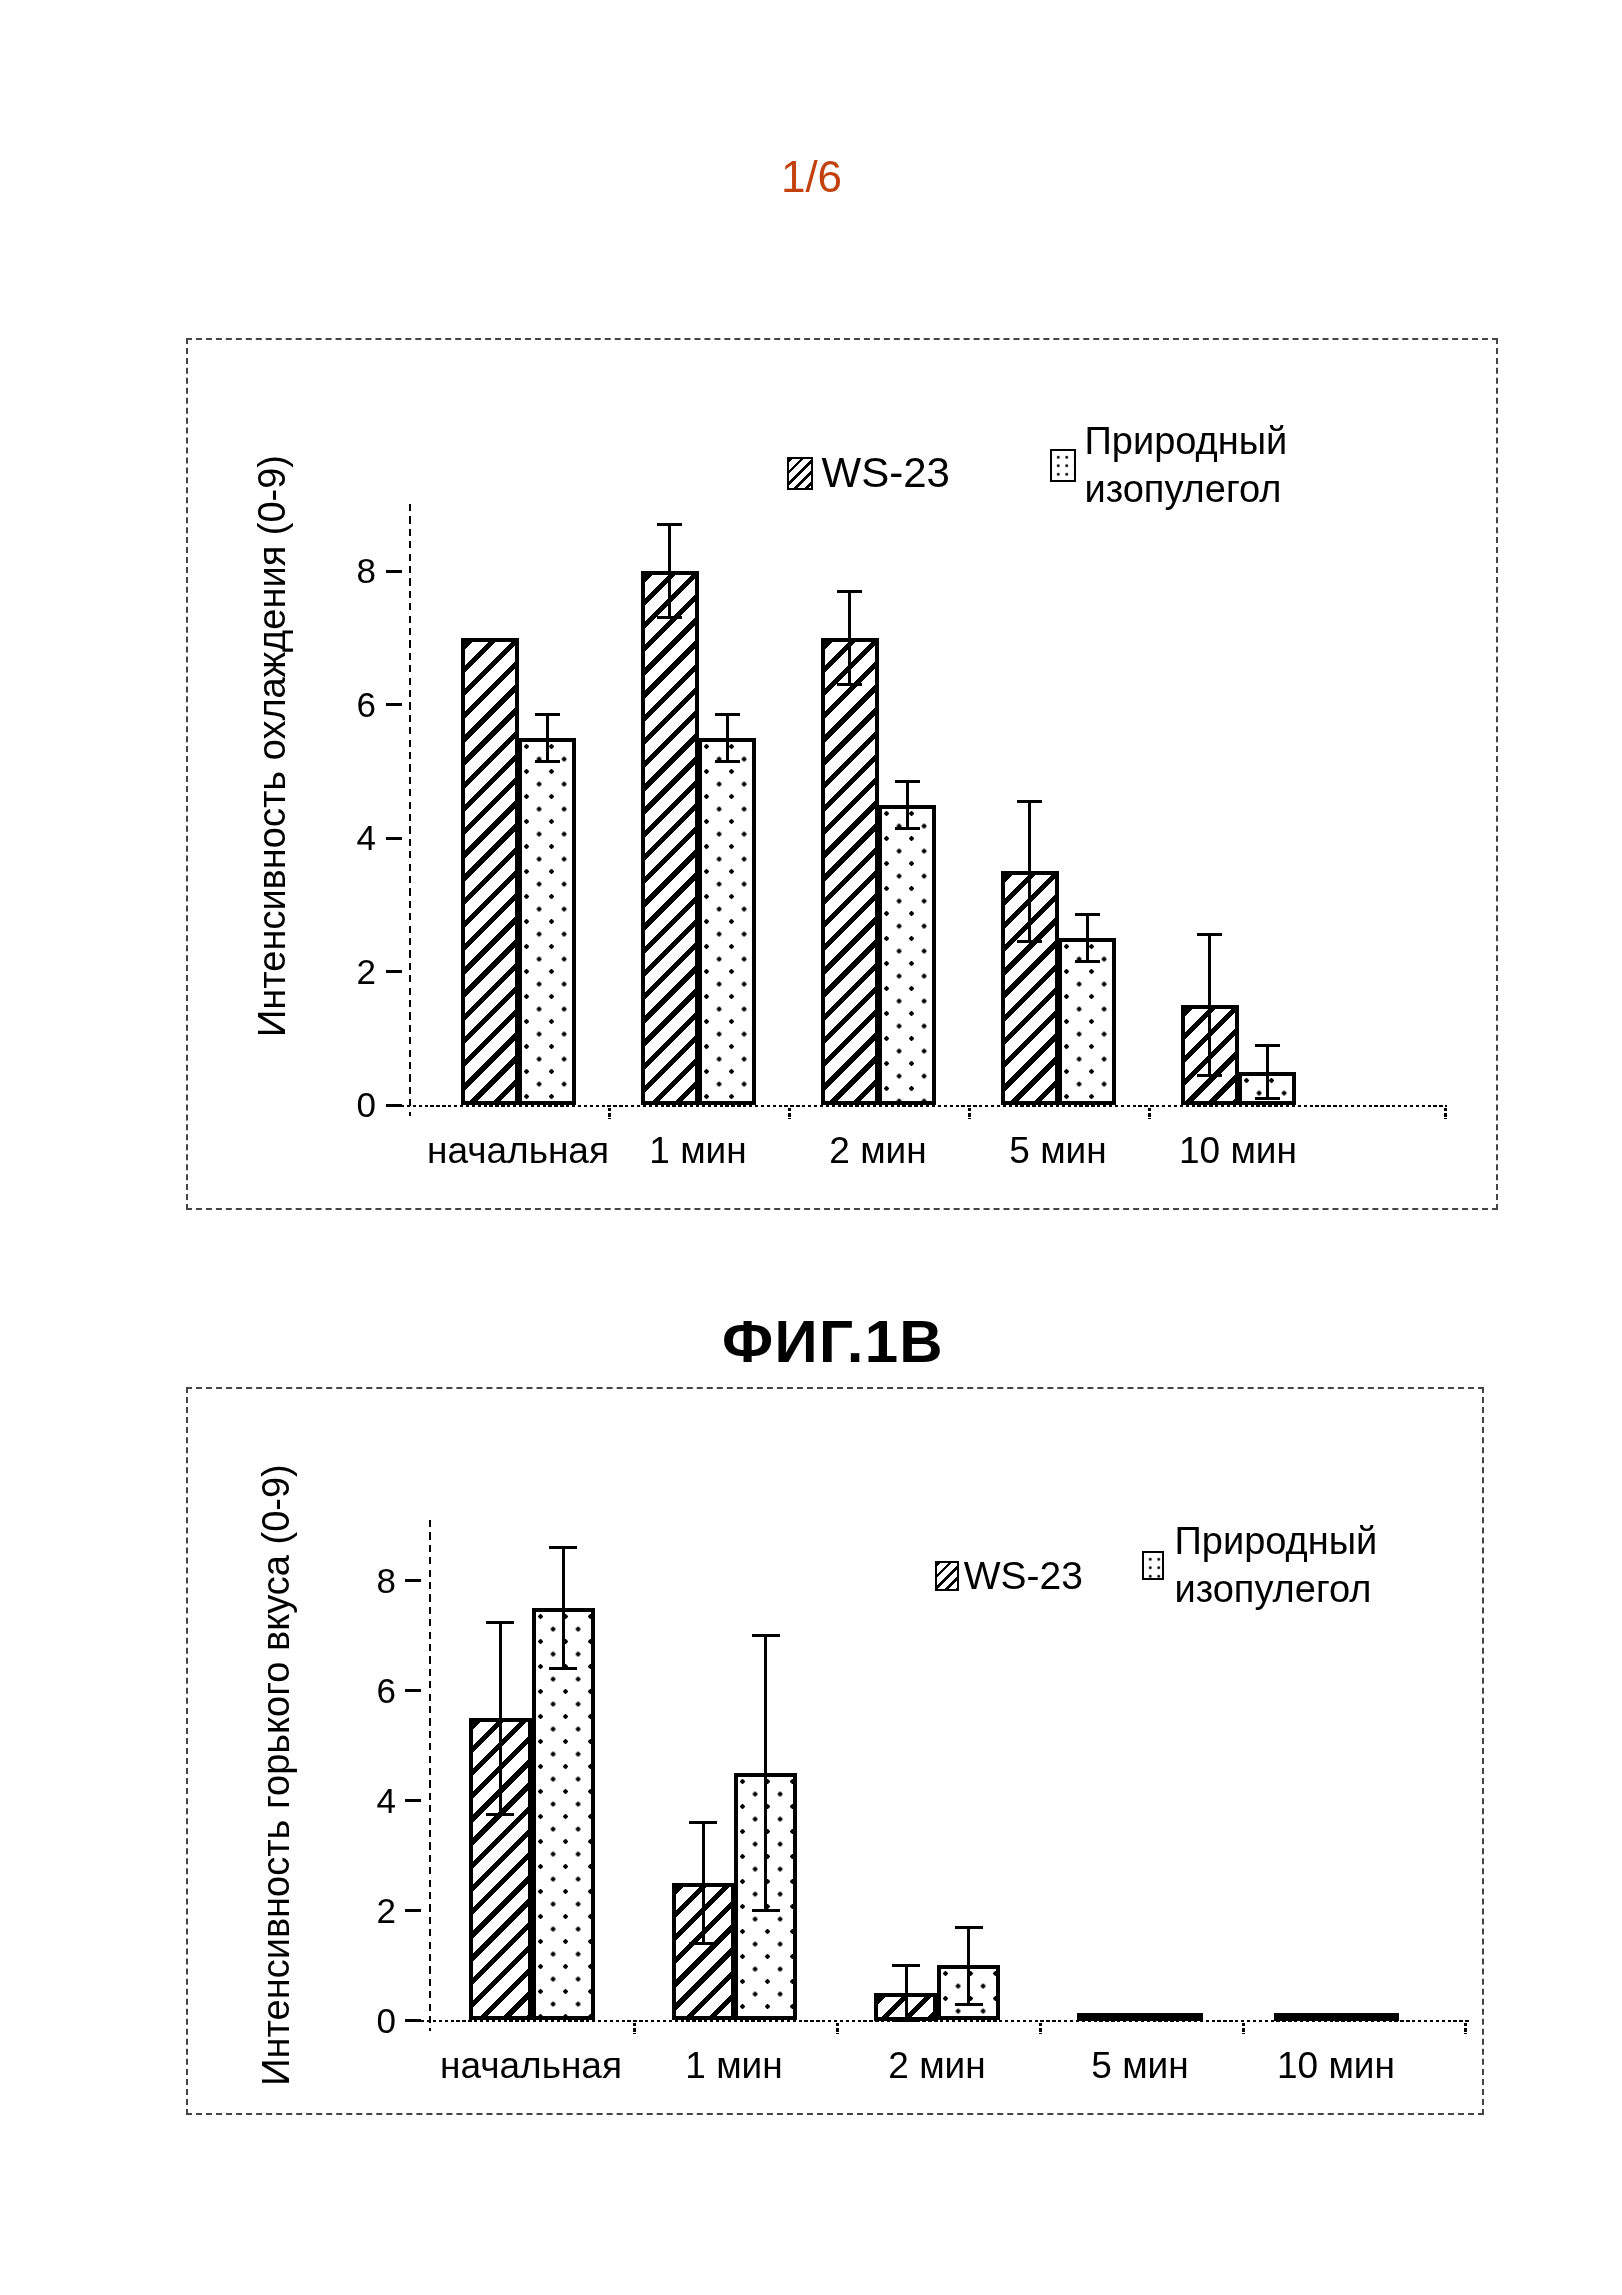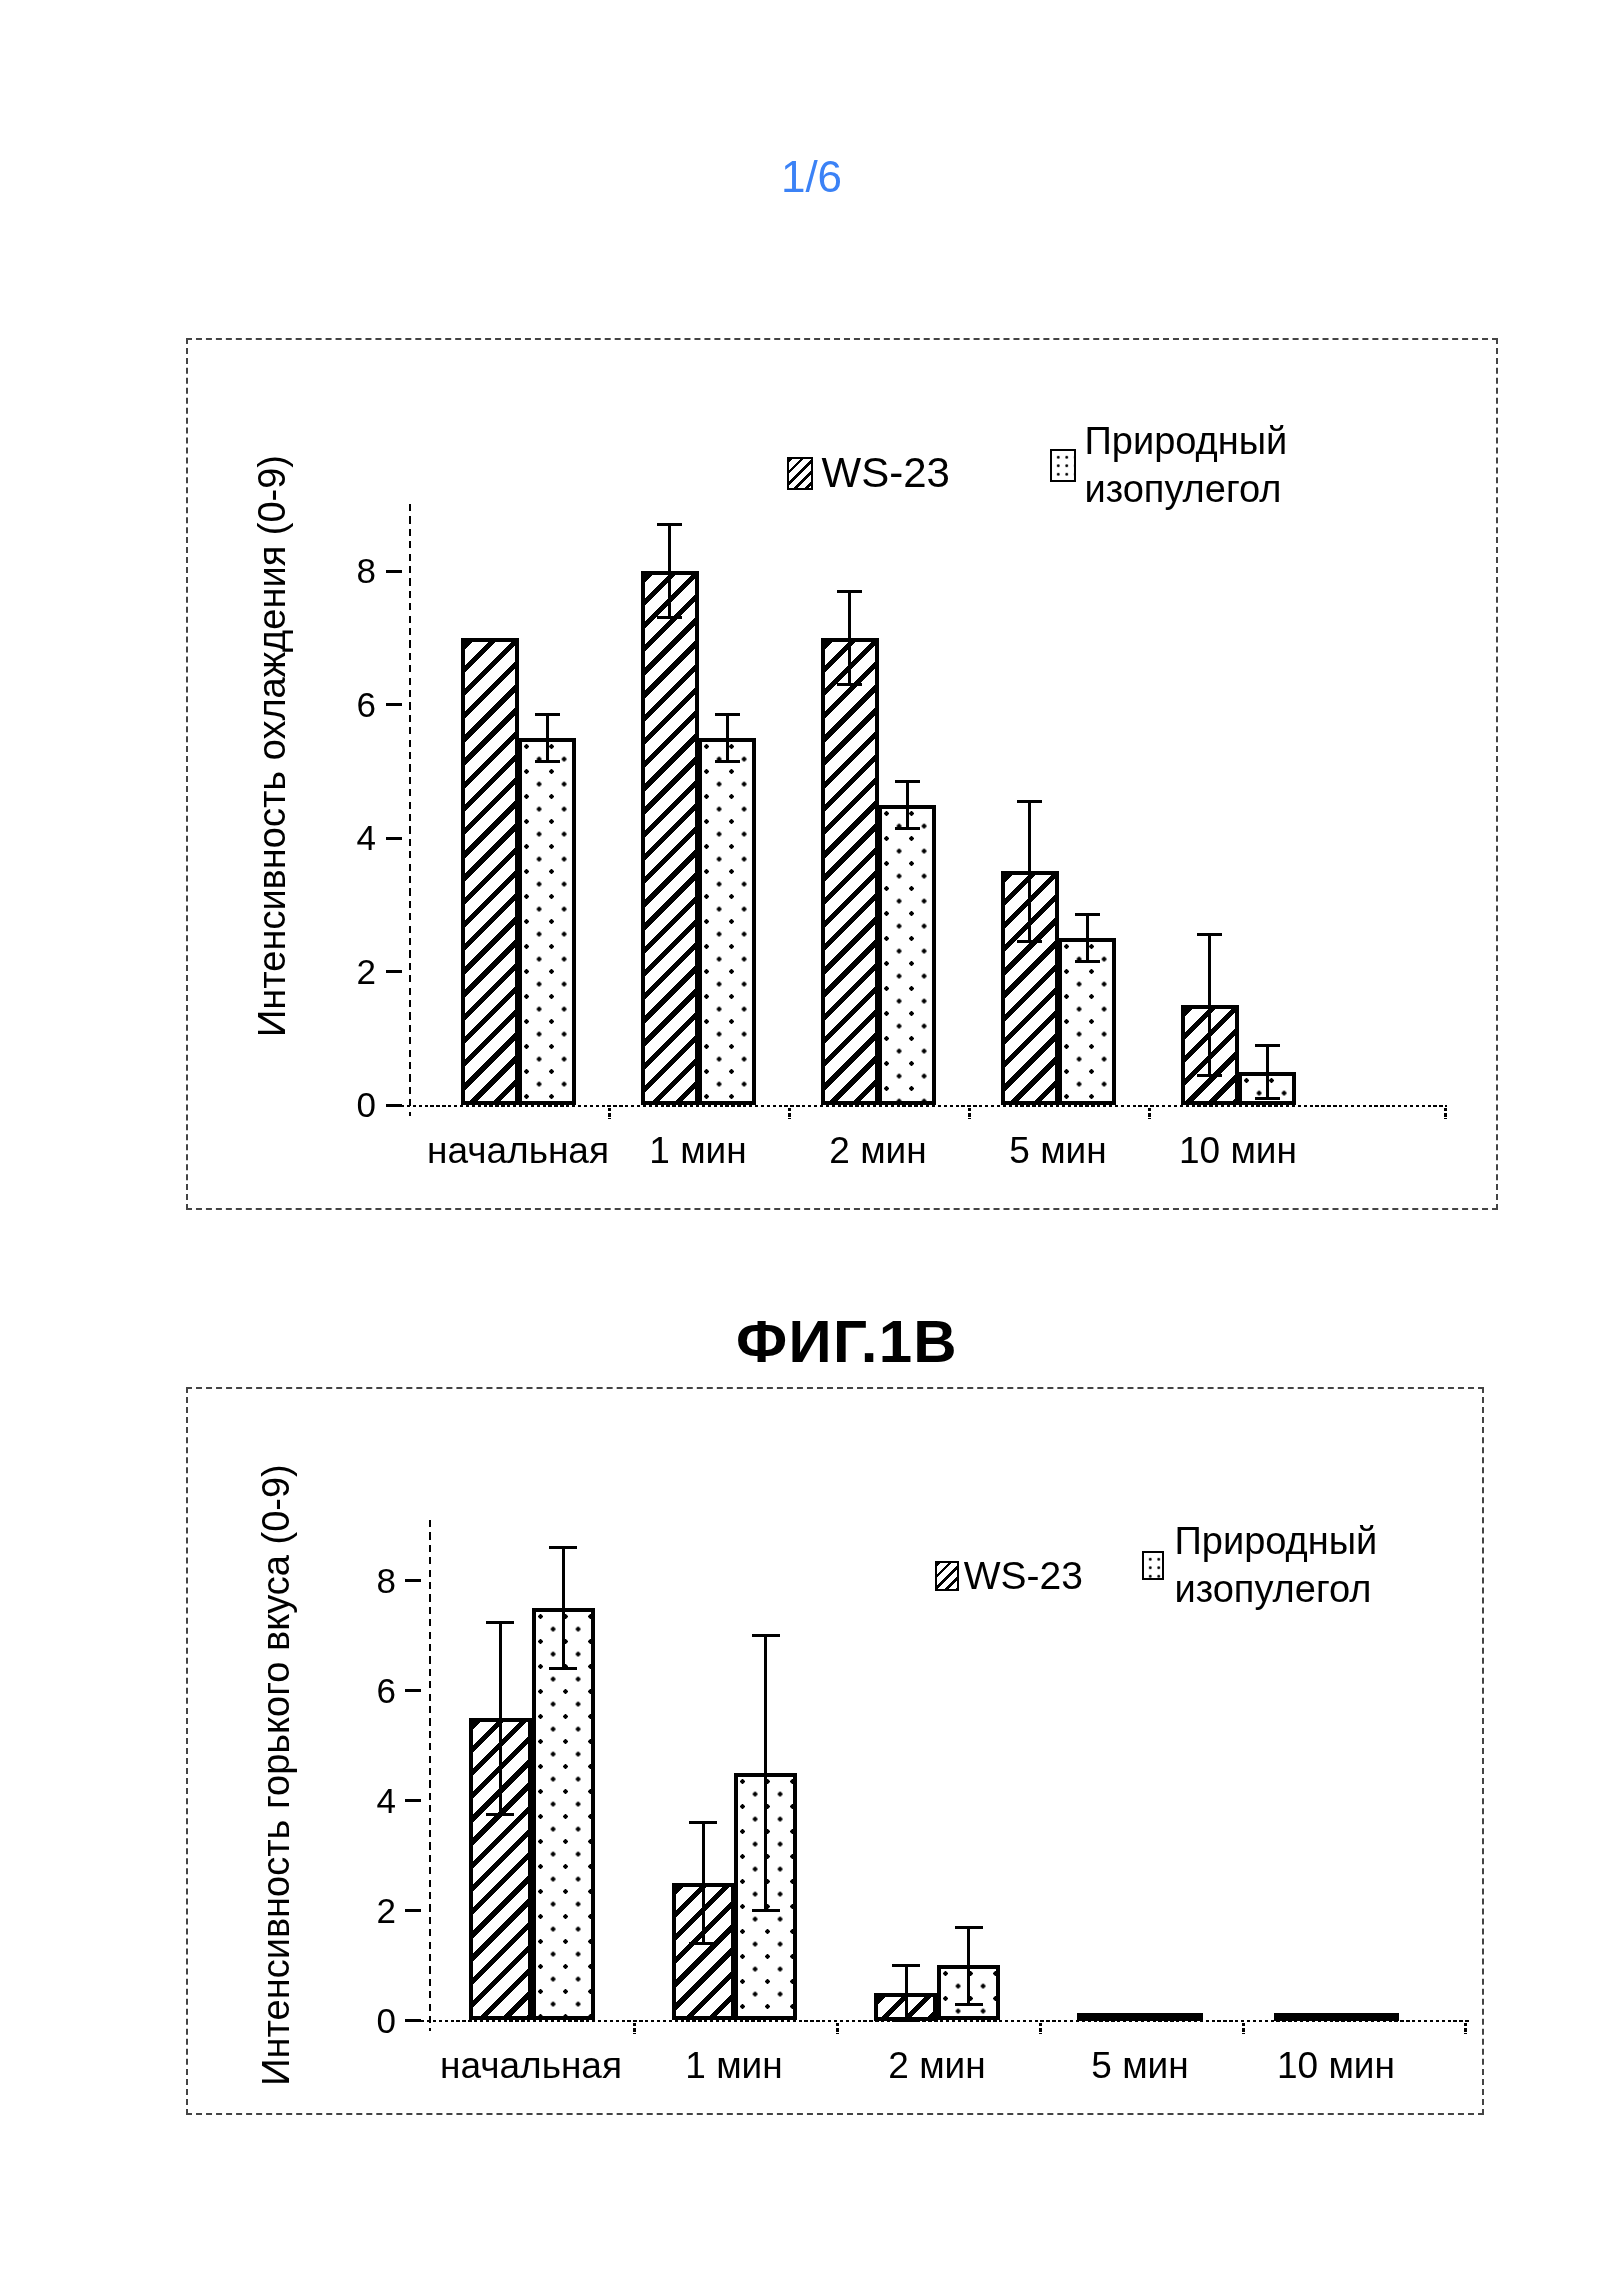--- a/index.html
+++ b/index.html
@@ -7,21 +7,21 @@
     position:relative;
     width:1623px;
     height:2295px;
     background:#ffffff;
     font-family:"Liberation Sans", sans-serif;
     color:#000000;
     overflow:hidden;
   }
   .pageno{
     position:absolute; left:0; top:152px; width:1623px;
-    text-align:center; font-size:44px; color:#3b82f6;
+    text-align:center; font-size:44px; color:#c2410c;
   }
   .fig-title{
     position:absolute; text-align:center;
     font-size:60px; font-weight:bold; letter-spacing:1.3px; color:#000;
   }
   .chart-box{
     position:absolute;
     border:2px dashed #444;
     background:#fff;
     box-sizing:border-box;
@@ -169,21 +169,21 @@
     <div class="legend-item" style="left:599px;top:109px;">
       <span class="swatch sw-hatch"></span>
       <span class="ltext" style="font-size:42px;">WS-23</span>
     </div>
     <div class="legend-item" style="left:862px;top:77px;">
       <span class="swatch sw-dots"></span>
       <span class="ltext wrap" style="font-size:38px;width:216px;line-height:48px;">Природный изопулегол</span>
     </div>
   </div>
 
-  <div class="fig-title" style="left:198px;top:1307px;width:1298px;">ФИГ.1В</div>
+  <div class="fig-title" style="left:184px;top:1307px;width:1298px;">ФИГ.1В</div>
 
   <div class="chart-box" id="box-1" style="left:186px;top:1387px;width:1298px;height:728px;">
     <div class="plot" id="plot-1">
         <div class="vaxis" style="left: 241px; top: 131px; height: 511px;"></div>
         <div class="hbase" style="left: 233px; top: 631px; width: 1050px;"></div>
         <div class="ytick" style="left: 217px; top: 630px;"></div>
         <div class="ylabelnum" style="left: 136px; top: 612px;">0</div>
         <div class="ytick" style="left: 217px; top: 520px;"></div>
         <div class="ylabelnum" style="left: 136px; top: 502px;">2</div>
         <div class="ytick" style="left: 217px; top: 410px;"></div>

